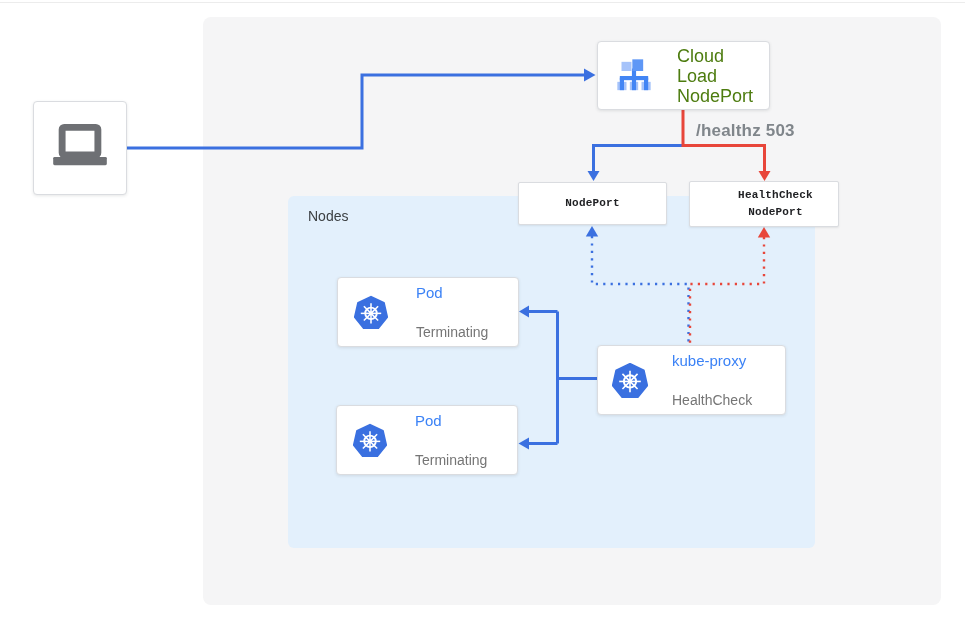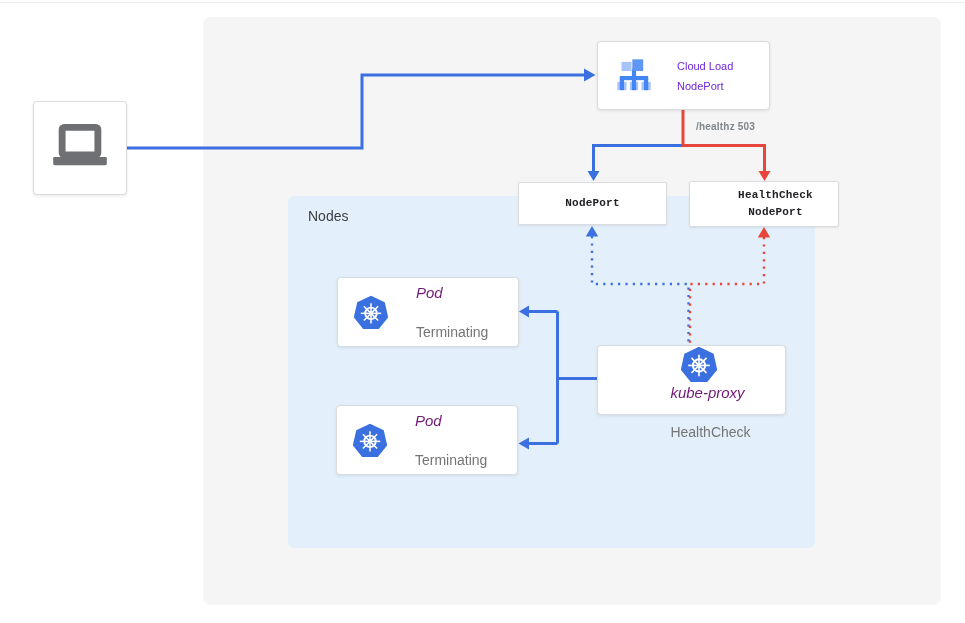--- a/index.html
+++ b/index.html
@@ -58,62 +58,61 @@
     width: 94px; height: 94px;
     justify-content: center;
   }
   .clb-card {
     left: 597px; top: 41px;
     width: 173px; height: 69px;
     padding-left: 16px;
   }
   .clb-text {
     margin-left: 23px;
-    font-size: 11px;
+    font-size: 18px;
     line-height: 20px;
-    color: #6d28d9;
+    color: #4d7c0f;
   }
   .port-card {
     border-radius: 2px;
     justify-content: center;
     text-align: center;
     box-shadow: 0 1px 2px rgba(60,64,67,0.10);
   }
   .nodeport-card { left: 518px; top: 182px; width: 149px; height: 43px; }
   .healthcheck-card { left: 689px; top: 181px; width: 150px; height: 46px; padding-left: 23px; }
   .port-label {
     font-size: 11px;
     font-weight: bold;
     color: #202124;
     line-height: 17px;
     letter-spacing: 0.2px;
     font-family: Liberation Mono, monospace;
   }
   .pod-card { width: 182px; height: 70px; padding-left: 16px; }
   .pod-card.top { left: 337px; top: 277px; }
   .pod-card.bottom { left: 336px; top: 405px; }
-  .kube-proxy-card { left: 597px; top: 345px; width: 189px; height: 70px; padding-left: 14px; flex-direction: column; }
+  .kube-proxy-card { left: 597px; top: 345px; width: 189px; height: 70px; padding-left: 14px; }
   .entity-text { margin-left: 28px; }
   .kube-proxy-card .entity-text { margin-left: 24px; }
   .entity-title {
     font-size: 15px;
-    color: #701a75;
+    color: #3b82f6;
     line-height: 21px;
-    font-style: italic;
   }
   .entity-sub {
     font-size: 14px;
     color: #757575;
     line-height: 19px;
     margin-top: 20px;
   }
   .healthz-label {
     position: absolute;
     left: 696px; top: 121px;
-    font-size: 10px;
+    font-size: 17px;
     font-weight: bold;
     color: #80868B;
     letter-spacing: 0.2px;
   }
   .icon-box { flex: 0 0 auto; display: flex; align-items: center; justify-content: center; }
 </style>
 </head>
 <body>
 
 <div class="canvas">

